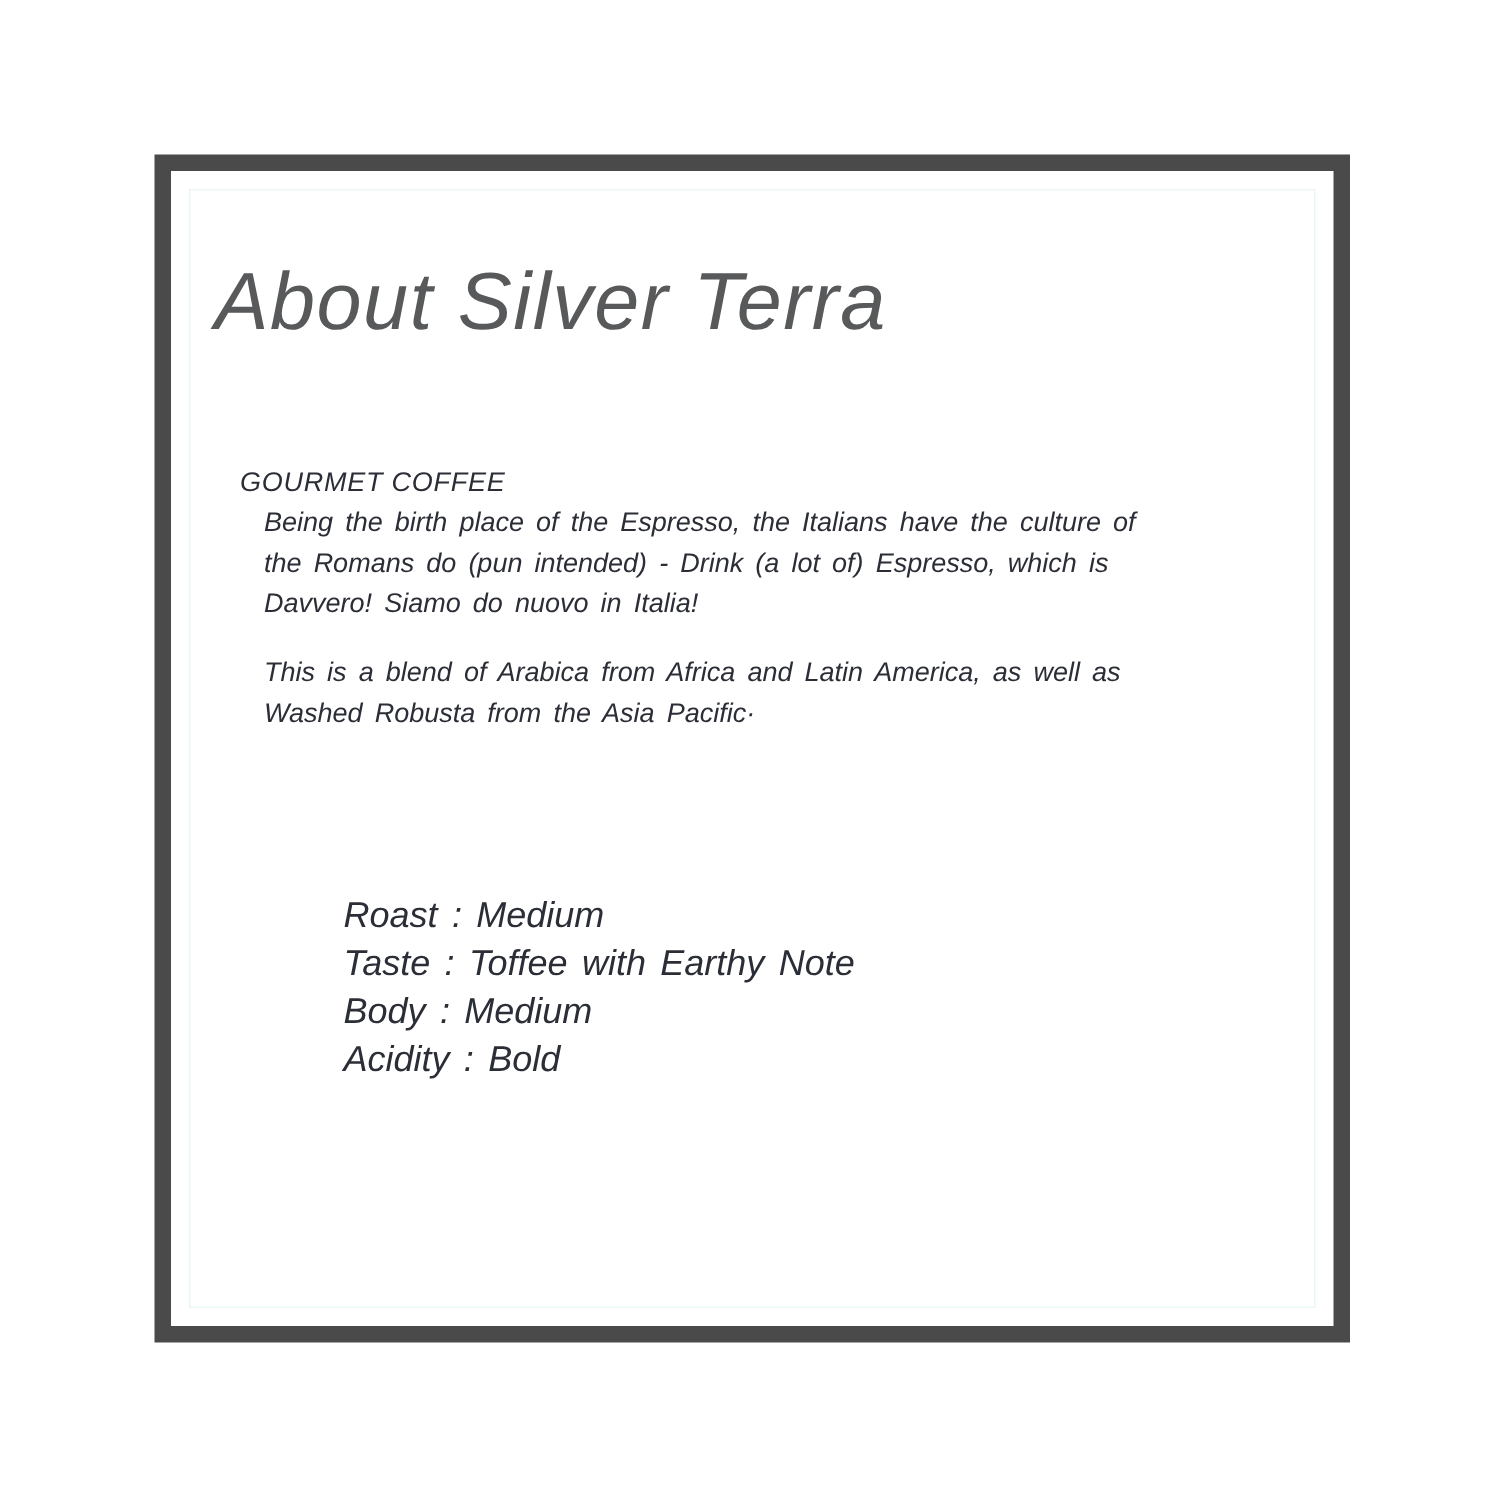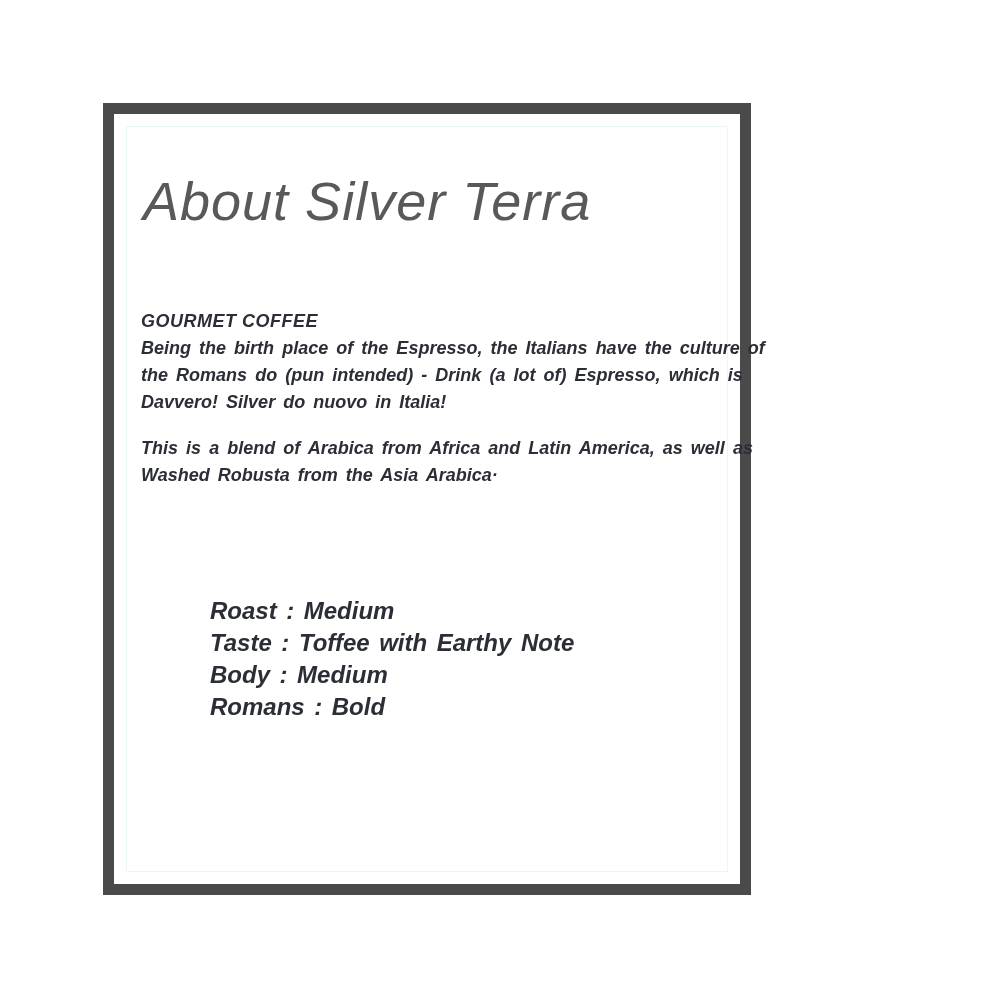--- a/index.html
+++ b/index.html
@@ -13,21 +13,21 @@
   html,body{width:1000px;height:1000px;}
   body{
     position:relative;
     background:var(--background);
     font-family:"Liberation Sans", sans-serif;
     overflow:hidden;
   }
   .frame{
     position:absolute;
     left:103px; top:103px;
-    width:648px; height:792px;
+    width:797px; height:792px;
     border:11px solid var(--frame-border);
     background:var(--background);
   }
   .hairline{
     position:absolute;
     left:12px; top:12px; right:12px; bottom:12px;
     border:1px solid var(--inner-hairline);
     pointer-events:none;
   }
   .title{
@@ -36,39 +36,40 @@
     font-size:54px;
     line-height:1.1;
     font-style:italic;
     font-weight:400;
     letter-spacing:1px;
     color:var(--title-text);
     white-space:nowrap;
   }
   .text-col{
     position:absolute;
-    left:27px; top:194px;
+    left:46px; top:194px;
     width:748px;
     color:var(--body-text);
     font-style:italic;
-    font-weight:bold;
+    font-weight:normal;
   }
   .heading{
     font-size:18px;
     line-height:27px;
     letter-spacing:0.5px;
     white-space:nowrap;
   }
   .para{
     font-size:18px;
     line-height:27px;
     word-spacing:0.17em;
   }
   .para-line{
     white-space:nowrap;
+    margin-left:16px;
   }
   .para2{
     margin-top:19px;
   }
   .attrs{
     margin-top:106px;
     padding-left:69px;
     font-size:24px;
     line-height:32px;
     word-spacing:0.12em;
@@ -83,28 +84,28 @@
   <div class="hairline"></div>
 
   <h1 class="title">About Silver Terra</h1>
 
   <div class="text-col">
     <div class="heading">GOURMET COFFEE</div>
 
     <div class="para">
         <div class="para-line">Being the birth place of the Espresso, the Italians have the culture of</div>
         <div class="para-line">the Romans do (pun intended) - Drink (a lot of) Espresso, which is</div>
-        <div class="para-line">Davvero! Silver do nuovo in Italia!</div>
+        <div class="para-line">Davvero! Siamo do nuovo in Italia!</div>
       </div>
 
     <div class="para para2">
         <div class="para-line">This is a blend of Arabica from Africa and Latin America, as well as</div>
-        <div class="para-line">Washed Robusta from the Asia Arabica·</div>
+        <div class="para-line">Washed Robusta from the Asia Pacific·</div>
       </div>
 
     <div class="attrs">
         <div class="attr-row"><span class="attr-label">Roast</span><span class="attr-sep"> : </span><span class="attr-value">Medium</span></div>
         <div class="attr-row"><span class="attr-label">Taste</span><span class="attr-sep"> : </span><span class="attr-value">Toffee with Earthy Note</span></div>
         <div class="attr-row"><span class="attr-label">Body</span><span class="attr-sep"> : </span><span class="attr-value">Medium</span></div>
-        <div class="attr-row"><span class="attr-label">Romans</span><span class="attr-sep"> : </span><span class="attr-value">Bold</span></div>
+        <div class="attr-row"><span class="attr-label">Acidity</span><span class="attr-sep"> : </span><span class="attr-value">Bold</span></div>
       </div>
   </div>
 </div>
 
 </body></html>

